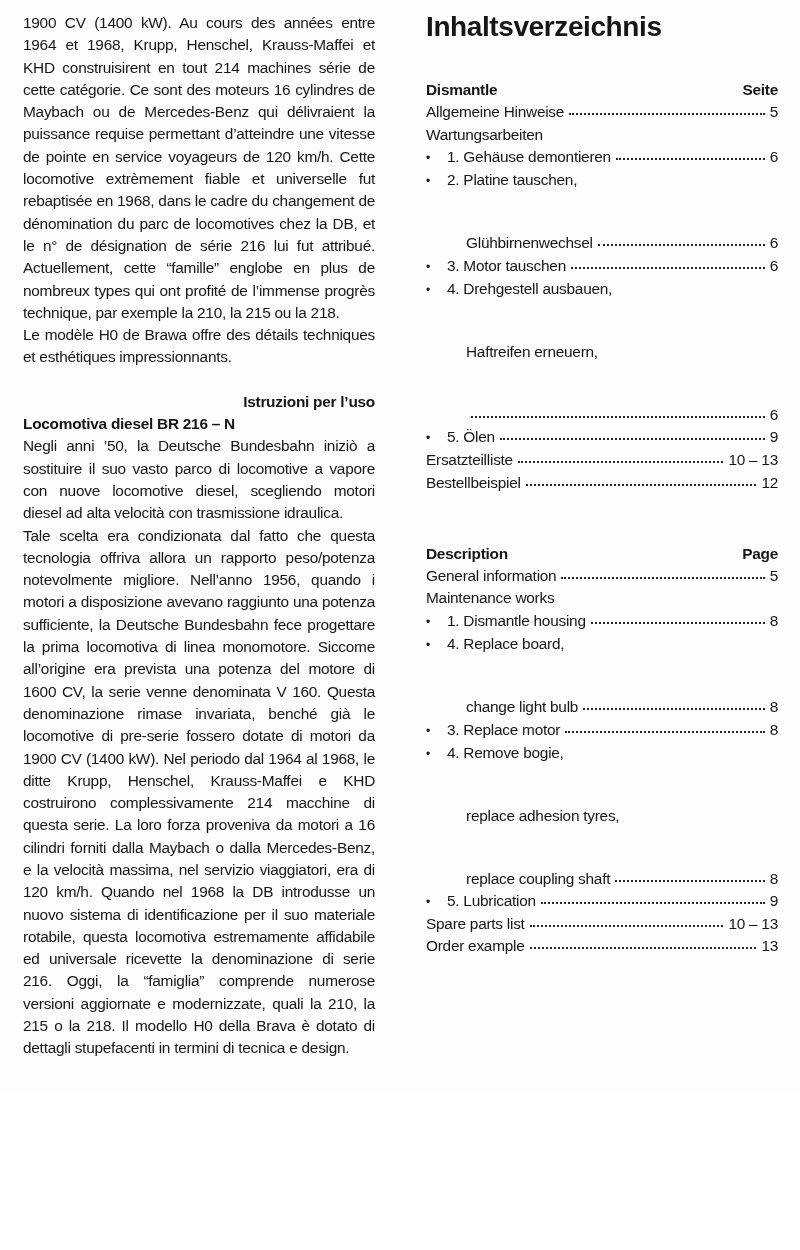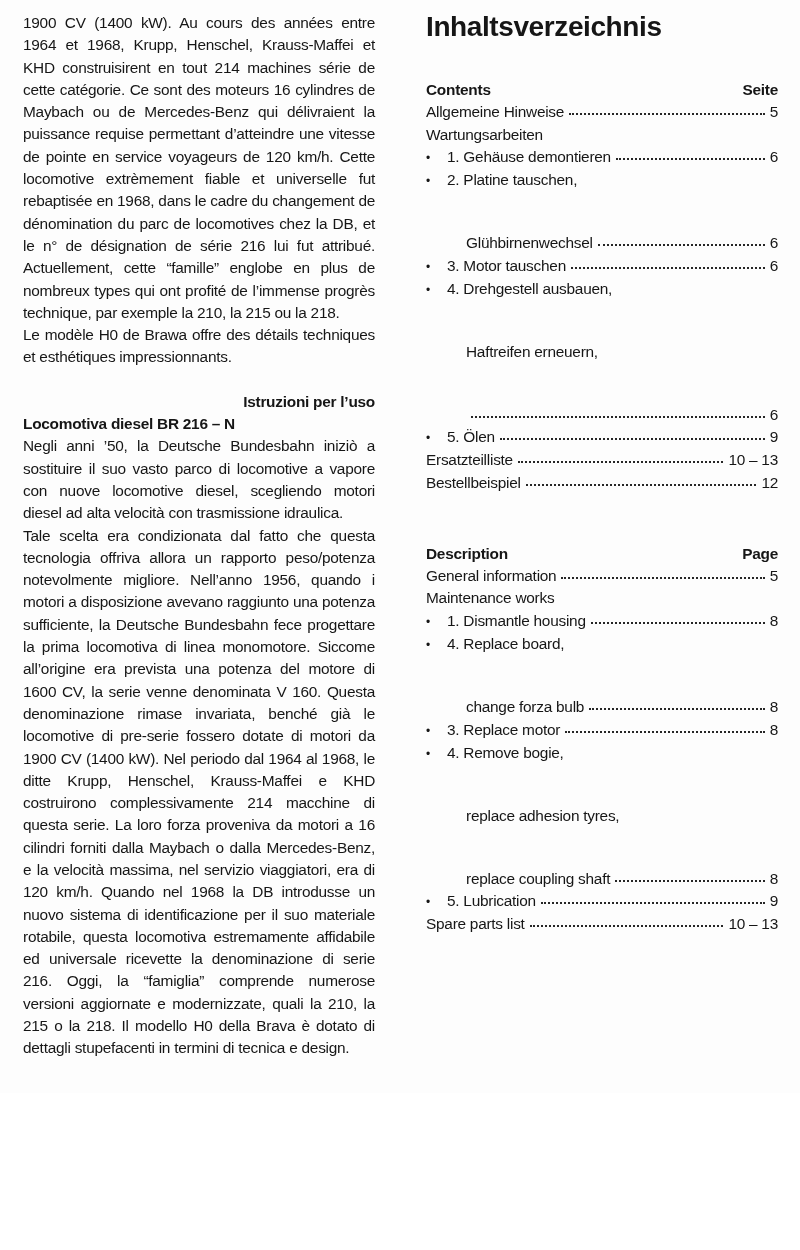--- a/index.html
+++ b/index.html
@@ -99,21 +99,21 @@
     <p class="heading gap-above">Istruzioni per l’uso</p>
     <p class="heading">Locomotiva diesel BR 216 – N</p>
     <p class="body-text">Negli anni ’50, la Deutsche Bundesbahn iniziò a sostituire il suo vasto parco di locomotive a vapore con nuove locomotive diesel, scegliendo motori diesel ad alta velocità con trasmissione idraulica.</p>
     <p class="body-text">Tale scelta era condizionata dal fatto che questa tecnologia offriva allora un rapporto peso/potenza notevolmente migliore. Nell’anno 1956, quando i motori a disposizione avevano raggiunto una potenza sufficiente, la Deutsche Bundesbahn fece progettare la prima locomotiva di linea monomotore. Siccome all’origine era prevista una potenza del motore di 1600 CV, la serie venne denominata V 160. Questa denominazione rimase invariata, benché già le locomotive di pre-serie fossero dotate di motori da 1900 CV (1400 kW). Nel periodo dal 1964 al 1968, le ditte Krupp, Henschel, Krauss-Maffei e KHD costruirono complessivamente 214 macchine di questa serie. La loro forza proveniva da motori a 16 cilindri forniti dalla Maybach o dalla Mercedes-Benz, e la velocità massima, nel servizio viaggiatori, era di 120 km/h. Quando nel 1968 la DB introdusse un nuovo sistema di identificazione per il suo materiale rotabile, questa locomotiva estremamente affidabile ed universale ricevette la denominazione di serie 216. Oggi, la “famiglia” comprende numerose versioni aggiornate e modernizzate, quali la 210, la 215 o la 218. Il modello H0 della Brava è dotato di dettagli stupefacenti in termini di tecnica e design.</p>
   </div>
 
   <div class="col col-right">
     <h1 class="doc-title">Inhaltsverzeichnis</h1>
 
     <div class="toc-head toc-head-de">
-      <span>Contents</span>
+      <span>Dismantle</span>
       <span>Seite</span>
     </div>
     <div>
         <div class="toc-row">
           <span class="toc-label">Allgemeine Hinweise</span>
           <span class="leader"></span>
           <span class="toc-page">5</span>
         </div>
         <div class="toc-row">
           <span class="toc-label">Wartungsarbeiten</span>
@@ -185,21 +185,21 @@
           <span class="bullet">•</span>
           <span class="toc-label">1. Dismantle housing</span>
           <span class="leader"></span>
           <span class="toc-page">8</span>
         </div>
         <div class="toc-row">
           <span class="bullet">•</span>
           <span class="toc-label">4. Replace board,</span>
         </div>
         <div class="toc-row indent">
-          <span class="toc-label">change forza bulb</span>
+          <span class="toc-label">change light bulb</span>
           <span class="leader"></span>
           <span class="toc-page">8</span>
         </div>
         <div class="toc-row">
           <span class="bullet">•</span>
           <span class="toc-label">3. Replace motor</span>
           <span class="leader"></span>
           <span class="toc-page">8</span>
         </div>
         <div class="toc-row">
@@ -217,20 +217,25 @@
         <div class="toc-row">
           <span class="bullet">•</span>
           <span class="toc-label">5. Lubrication</span>
           <span class="leader"></span>
           <span class="toc-page">9</span>
         </div>
         <div class="toc-row">
           <span class="toc-label">Spare parts list</span>
           <span class="leader"></span>
           <span class="toc-page">10 – 13</span>
+        </div>
+        <div class="toc-row">
+          <span class="toc-label">Order example</span>
+          <span class="leader"></span>
+          <span class="toc-page">13</span>
         </div>
       </div>
   </div>
 
   <div class="rule rule-left"></div>
   <div class="rule rule-right"></div>
   <div class="pagenum pagenum-left">3</div>
   <div class="pagenum pagenum-right">4</div>
 
 </div>

